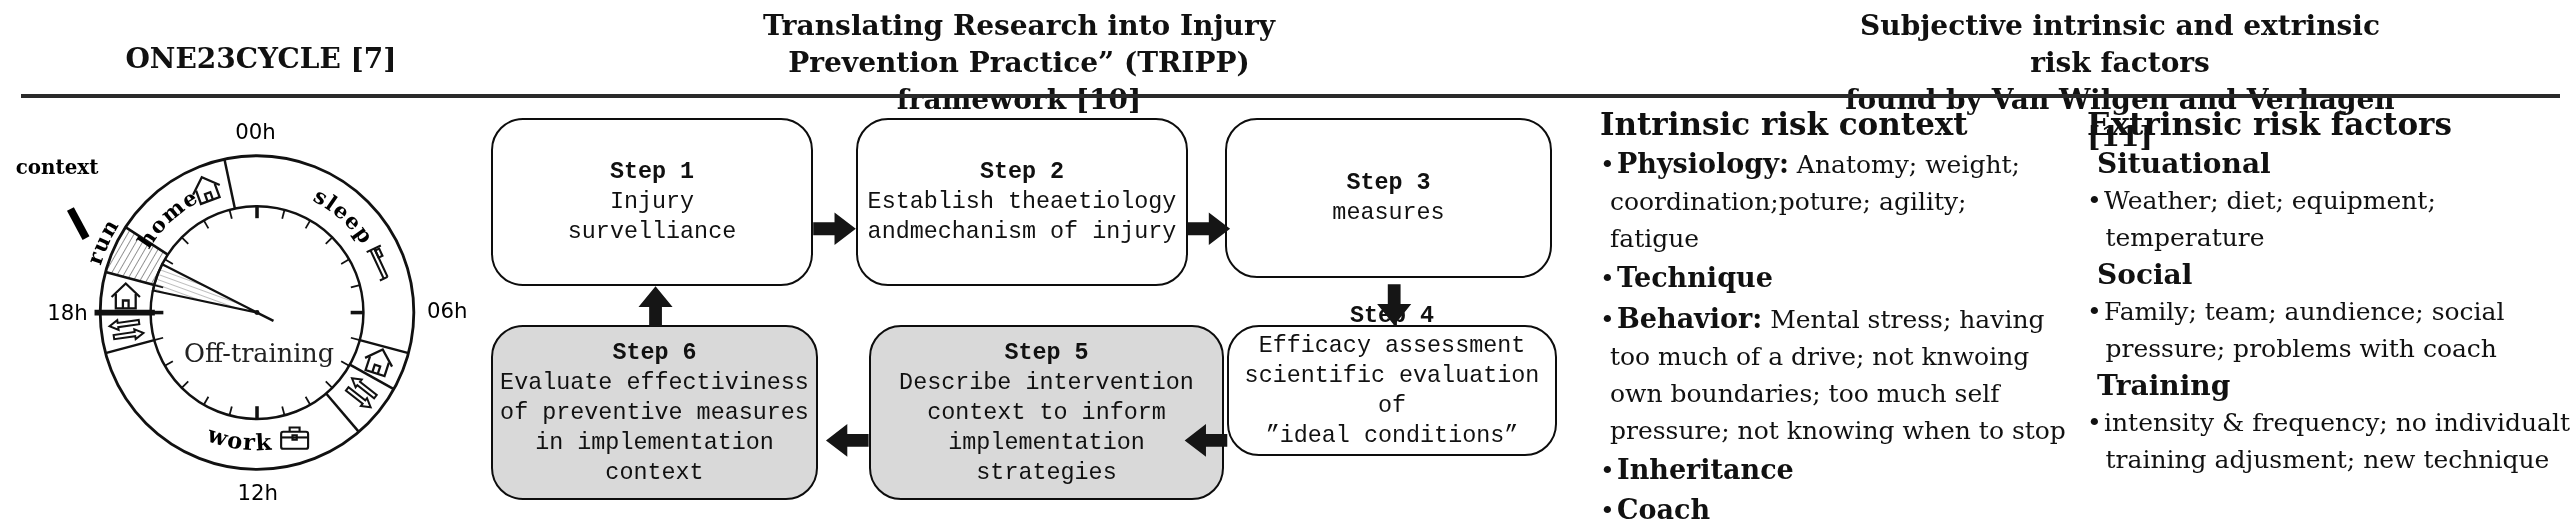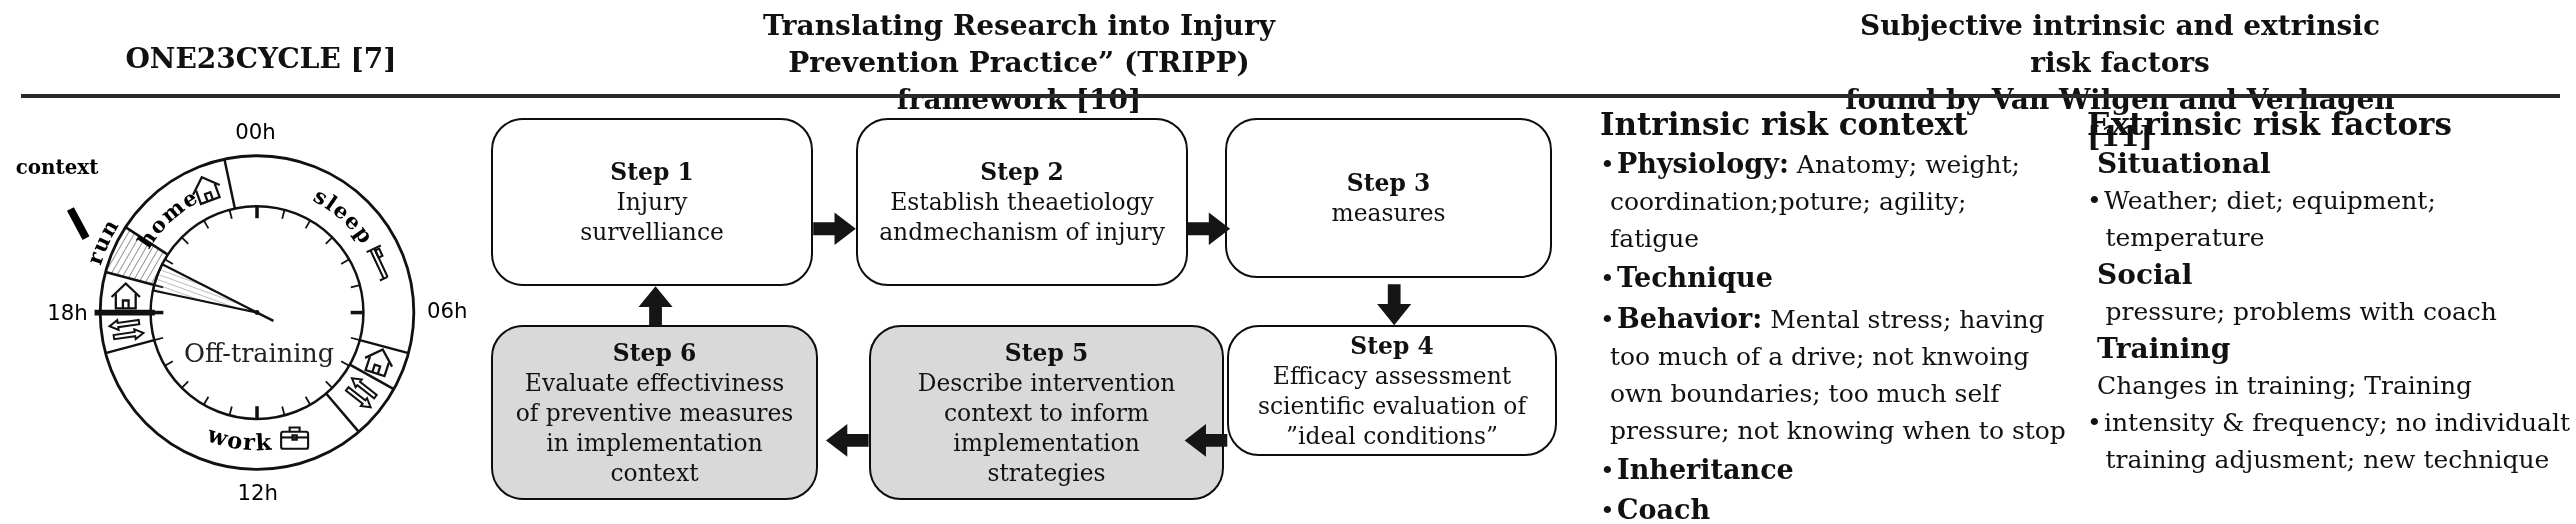--- a/index.html
+++ b/index.html
@@ -10,21 +10,21 @@
   #title-mid{left:735px;width:568px;}
   #title-right{left:1836px;width:568px;}
   #rule{position:absolute;left:21px;top:94px;width:2539px;height:3.6px;background:#2a2a2a;}
   
   #clock{position:absolute;left:0;top:99px;}
   .ser{font-family:"DejaVu Serif","Liberation Serif",serif;}
   .san{font-family:"DejaVu Sans","Liberation Sans",sans-serif;}
   
   .fbox{position:absolute;border:2.8px solid #0d0d0d;border-radius:32px;background:#fff;
         display:flex;flex-direction:column;justify-content:center;align-items:center;
-        font-size:23.4px;line-height:30px;text-align:center;padding:2.8px 7px;box-sizing:border-box;}
+        font-size:23.4px;line-height:30px;text-align:center;padding:2.8px 7px;box-sizing:border-box;font-family:Liberation Mono, monospace;}
   .fbox.shaded{background:#d9d9d9;}
   .fbox .step{font-weight:bold;}
   #box1{left:491px;top:118px;width:322px;height:168px;}
   #box2{left:856px;top:118px;width:332px;height:168px;}
   #box3{left:1225px;top:118px;width:327px;height:160px;}
   #box4{left:1227px;top:325px;width:330px;height:131px;justify-content:flex-end;}
   #box5{left:869px;top:325px;width:355px;height:175px;}
   #box6{left:491px;top:325px;width:327px;height:175px;}
   #flow-arrows{position:absolute;left:0;top:0;pointer-events:none;}
   
@@ -233,21 +233,21 @@
     <div class="rf-line sp"><span class="blt">•</span><span class="b">Inheritance</span></div>
     <div class="rf-line sp"><span class="blt">•</span><span class="b">Coach</span></div>
   </div>
 
   <div class="rfcol" id="extrinsic">
     <div class="rf-header">Extrinsic risk factors</div>
     <div class="rf-line sub">Situational</div>
     <div class="rf-line"><span class="blt">•</span><span>Weather; diet; equipment;</span></div>
     <div class="rf-line cont">temperature</div>
     <div class="rf-line sub">Social</div>
+    <div class="rf-line"><span class="blt">•</span><span>Family; team; aundience; social</span></div>
     <div class="rf-line cont">pressure; problems with coach</div>
     <div class="rf-line sub">Training</div>
-    <div class="rf-line cont2">Changes in training; Training</div>
     <div class="rf-line"><span class="blt">•</span><span>intensity &amp; frequency; no individualt</span></div>
     <div class="rf-line cont">training adjusment; new technique</div>
   </div>
 
 </div>
 
 
 </body></html>

